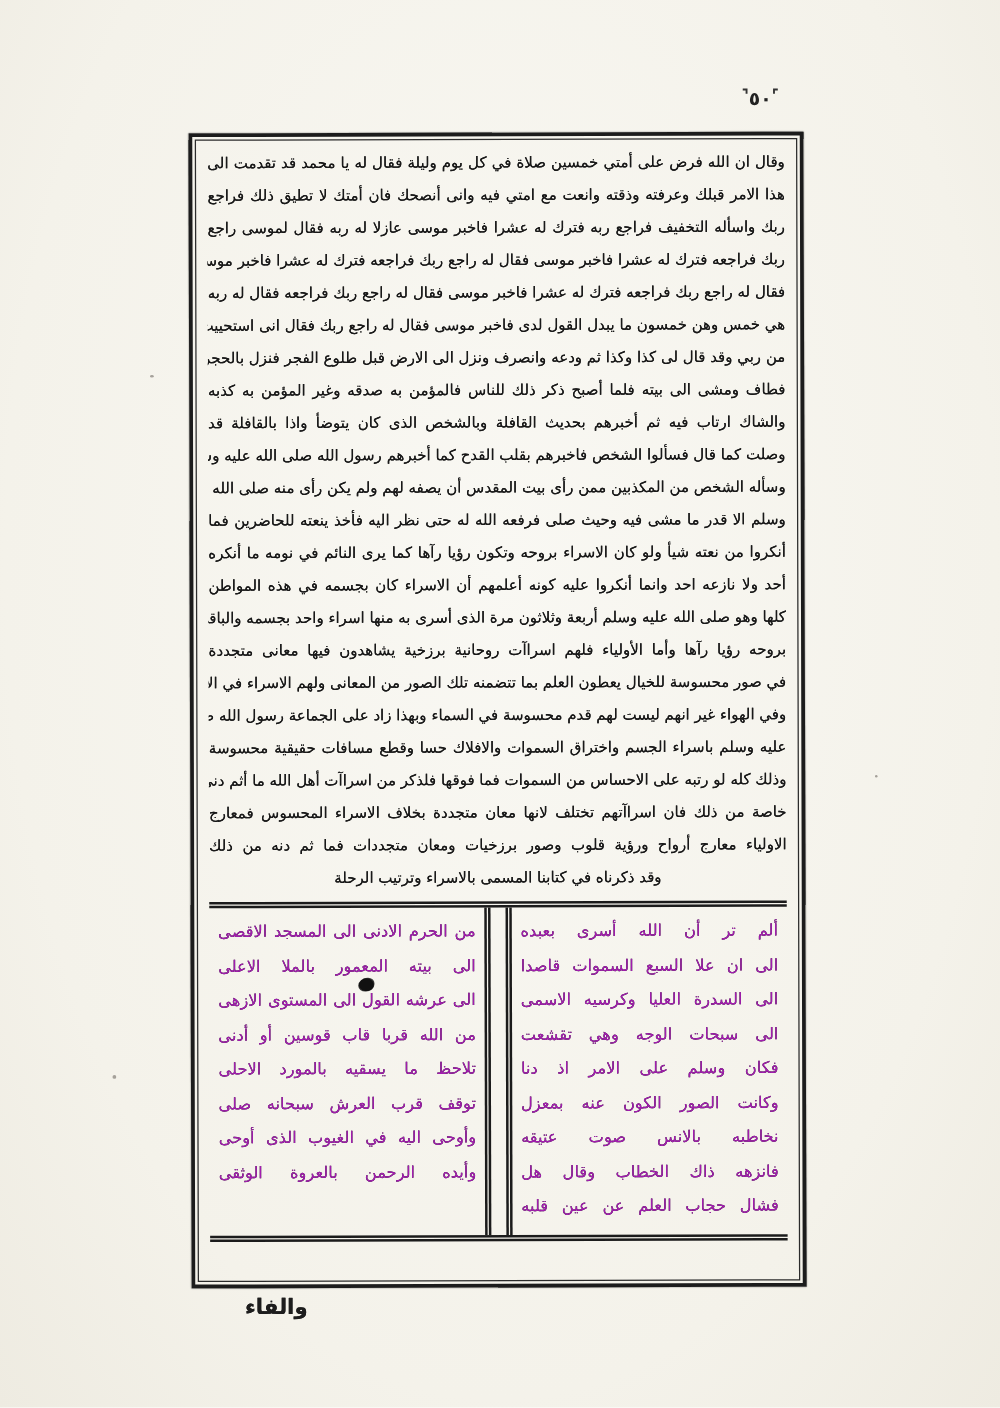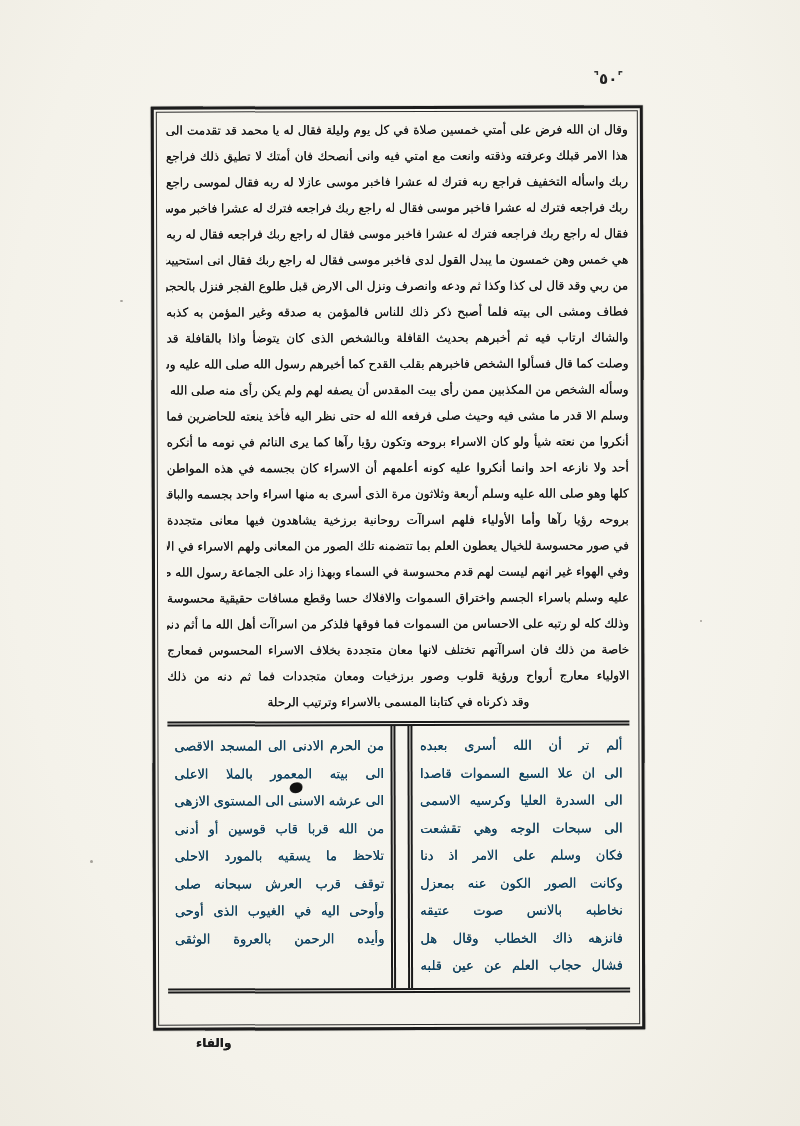--- a/index.html
+++ b/index.html
@@ -52,31 +52,31 @@
     flex:1 1 0;
     padding:6px 7px 8px 7px;
     position:relative;
   }
   .poem-col.right{border-left:5px double #1b1b1b;}
   .poem-col.left{border-right:5px double #1b1b1b;}
   .verse-line{
     font-size:13px;line-height:27.5px;height:27.5px;
     white-space:nowrap;overflow:hidden;
     text-align:justify;text-align-last:justify;
-    color:#0c4a6e;text-shadow:0 0 .5px #1b1b1b;
+    color:#a21caf;text-shadow:0 0 .5px #1b1b1b;
   }
   .ink-blot{
     position:absolute;top:56px;right:88px;width:13px;height:11px;
     background:radial-gradient(ellipse at center,#111 60%,rgba(17,17,17,.65) 80%,transparent 100%);
     border-radius:60% 40% 55% 45%;
     pointer-events:none;
   }
   .catchword{
     position:absolute;left:196px;top:1036px;
-    font-size:12px;font-weight:bold;color:#1d1d1d;
+    font-size:17px;font-weight:bold;color:#1d1d1d;
     text-shadow:0 0 .5px #1b1b1b;
   }
   .scan-speck{position:absolute;background:#55504a;border-radius:50%;opacity:.5;}
   .speck1{width:3px;height:2px;left:120px;top:300px;}
   .speck2{width:2px;height:2px;left:700px;top:620px;}
   .speck3{width:3px;height:3px;left:90px;top:860px;}
 </style>
 </head>
 <body>
 
@@ -125,21 +125,21 @@
             <div class="verse-line">نخاطبه بالانس صوت عتيقه</div>
             <div class="verse-line">فانزهه ذاك الخطاب وقال هل</div>
             <div class="verse-line">فشال حجاب العلم عن عين قلبه</div>
           </div>
       </div>
       <div class="poem-col left">
         <span class="ink-blot"></span>
         <div>
             <div class="verse-line">من الحرم الادنى الى المسجد الاقصى</div>
             <div class="verse-line">الى بيته المعمور بالملا الاعلى</div>
-            <div class="verse-line">الى عرشه الاسنى الى المستوى الازهى</div>
+            <div class="verse-line">الى عرشه القول الى المستوى الازهى</div>
             <div class="verse-line">من الله قربا قاب قوسين أو أدنى</div>
             <div class="verse-line">تلاحظ ما يسقيه بالمورد الاحلى</div>
             <div class="verse-line">توقف قرب العرش سبحانه صلى</div>
             <div class="verse-line">وأوحى اليه في الغيوب الذى أوحى</div>
             <div class="verse-line">وأيده الرحمن بالعروة الوثقى</div>
           </div>
       </div>
     </div>
 
   </div>

